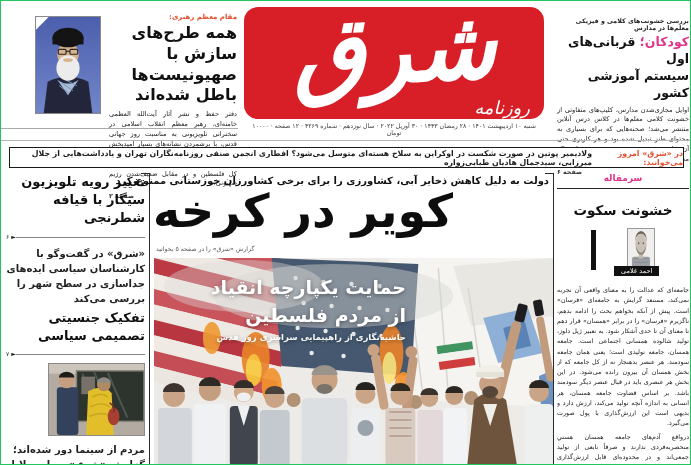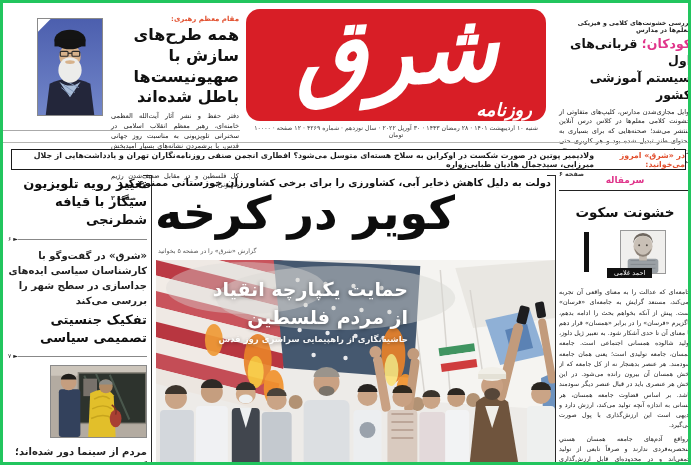--- a/index.html
+++ b/index.html
@@ -2,38 +2,38 @@
 <html dir="rtl" lang="fa" style="--brand_red: #d81e26; --pink: #e0358b; --accent_red: #e2502f; --ink: #1c1c1c;"><head>
 <meta charset="utf-8">
 <style>
   :root{
     --brand_red:#d81e26; --pink:#e0358b; --accent_red:#e2502f; --ink:#1c1c1c;
   }
   *{margin:0;padding:0;box-sizing:border-box;}
   html,body{background:#e9e9e7;}
   body{font-family:"DejaVu Sans",sans-serif;color:var(--ink,#1c1c1c);}
   #page{position:relative;width:691px;height:465px;background:#fff;overflow:hidden;
-        border:3px solid #22c55e;direction:rtl;}
+        border:1px solid #22c55e;direction:rtl;}
   .abs{position:absolute;}
   
   .top-left{left:28px;top:12px;width:208px;height:114px;}
   .kh-photo{position:absolute;left:6px;top:3px;width:66px;height:98px;border:1px solid #8a8a8a;}
   .kh-photo svg{display:block;width:100%;height:100%;}
   .tl-text{position:absolute;left:80px;top:0;width:128px;text-align:right;}
   .red-kicker{color:var(--accent_red,#e2502f);font-size:7px;font-weight:bold;margin-bottom:2px;}
   .tl-head{font-size:16px;font-weight:bold;line-height:1.3;color:#111;}
   .tl-body{font-size:6.6px;line-height:1.5;text-align:justify;color:#222;margin-top:4px;}
   .pageref{font-size:6.3px;font-weight:bold;color:#333;text-align:left;margin-top:3px;}
   .masthead{left:243px;top:6px;width:300px;height:112px;background:var(--brand_red,#d81e26);
             border-radius:14px;overflow:hidden;}
   .logo{position:absolute;width:100%;top:-16px;text-align:center;color:#fff;
         font-size:94px;font-weight:bold;font-style:italic;letter-spacing:-3px;
         transform:rotate(-3deg);line-height:1.25;}
   .logo-sub{position:absolute;right:14px;bottom:1px;color:#fff;font-size:18px;
-            font-weight:bold;font-style:italic;}
+            font-weight:normal;font-style:italic;}
   .dateline{left:243px;top:121px;width:300px;font-size:6.2px;color:#3a3a3a;text-align:center;}
   .top-right{left:556px;top:16px;width:132px;text-align:right;}
   .tr-kicker{font-size:6.3px;font-weight:bold;color:#222;margin-bottom:3px;}
   .tr-head{font-size:12.5px;font-weight:bold;line-height:1.35;color:#111;}
   .accent{color:var(--pink,#e0358b);}
   .tr-body{font-size:6.6px;line-height:1.5;text-align:justify;color:#222;margin-top:4px;}
   .hairline-left{left:0;top:127px;width:237px;border-top:1px solid #aaa;height:0;}
   .hairline-full{left:0;top:139px;width:691px;border-top:1px solid #b5b5b2;height:0;}
   
   .leader{left:8px;top:146px;width:675px;height:21px;border:1.5px solid #1a1a1a;background:#fff;
@@ -58,21 +58,21 @@
              color:#fff;text-shadow:0 1px 4px rgba(0,0,0,.45);}
   .photo-cap .l{font-size:19px;font-weight:bold;line-height:1.45;}
   .photo-cap .s{font-size:8.5px;font-weight:bold;margin-top:3px;opacity:.95;}
   
   .editorial{left:556px;top:172px;width:132px;height:293px;overflow:hidden;text-align:right;}
   .ed-section{color:var(--pink,#e0358b);font-size:9px;font-weight:bold;text-align:center;letter-spacing:2px;}
   .ed-rule{border-top:1.2px solid #222;margin-top:5px;}
   .ed-head{font-size:13.5px;font-weight:bold;text-align:center;margin-top:13px;color:#111;}
   .ed-photo-row{margin-top:10px;display:flex;justify-content:center;align-items:flex-start;gap:3px;direction:ltr;}
   .ed-bar{width:5px;height:40px;background:#111;margin-top:2px;}
-  .ed-photo{position:relative;width:46px;height:44px;border:1px solid #999;background:#f0efed;margin-left:28px;}
+  .ed-photo{position:relative;width:28px;height:44px;border:1px solid #999;background:#f0efed;margin-left:28px;}
   .ed-photo svg{display:block;width:100%;height:100%;}
   .ed-tag{position:absolute;left:-14px;bottom:-5px;background:#111;color:#fff;font-size:6.5px;
           padding:1px 7px;white-space:nowrap;}
   .ed-body{margin-top:13px;font-size:6.35px;line-height:1.62;text-align:justify;color:#222;}
   .ed-body p+p{margin-top:3px;}
   
   .leftcol{left:4px;top:172px;width:140px;height:293px;overflow:hidden;text-align:right;}
   .lc-head{font-size:13px;font-weight:bold;line-height:1.4;color:#0f0f0f;}
   .lc-head3{font-size:15px;font-weight:bold;color:#0f0f0f;margin-top:2px;}
   .pagerule{position:relative;border-top:1px solid #888;margin:9px 0 8px;}

